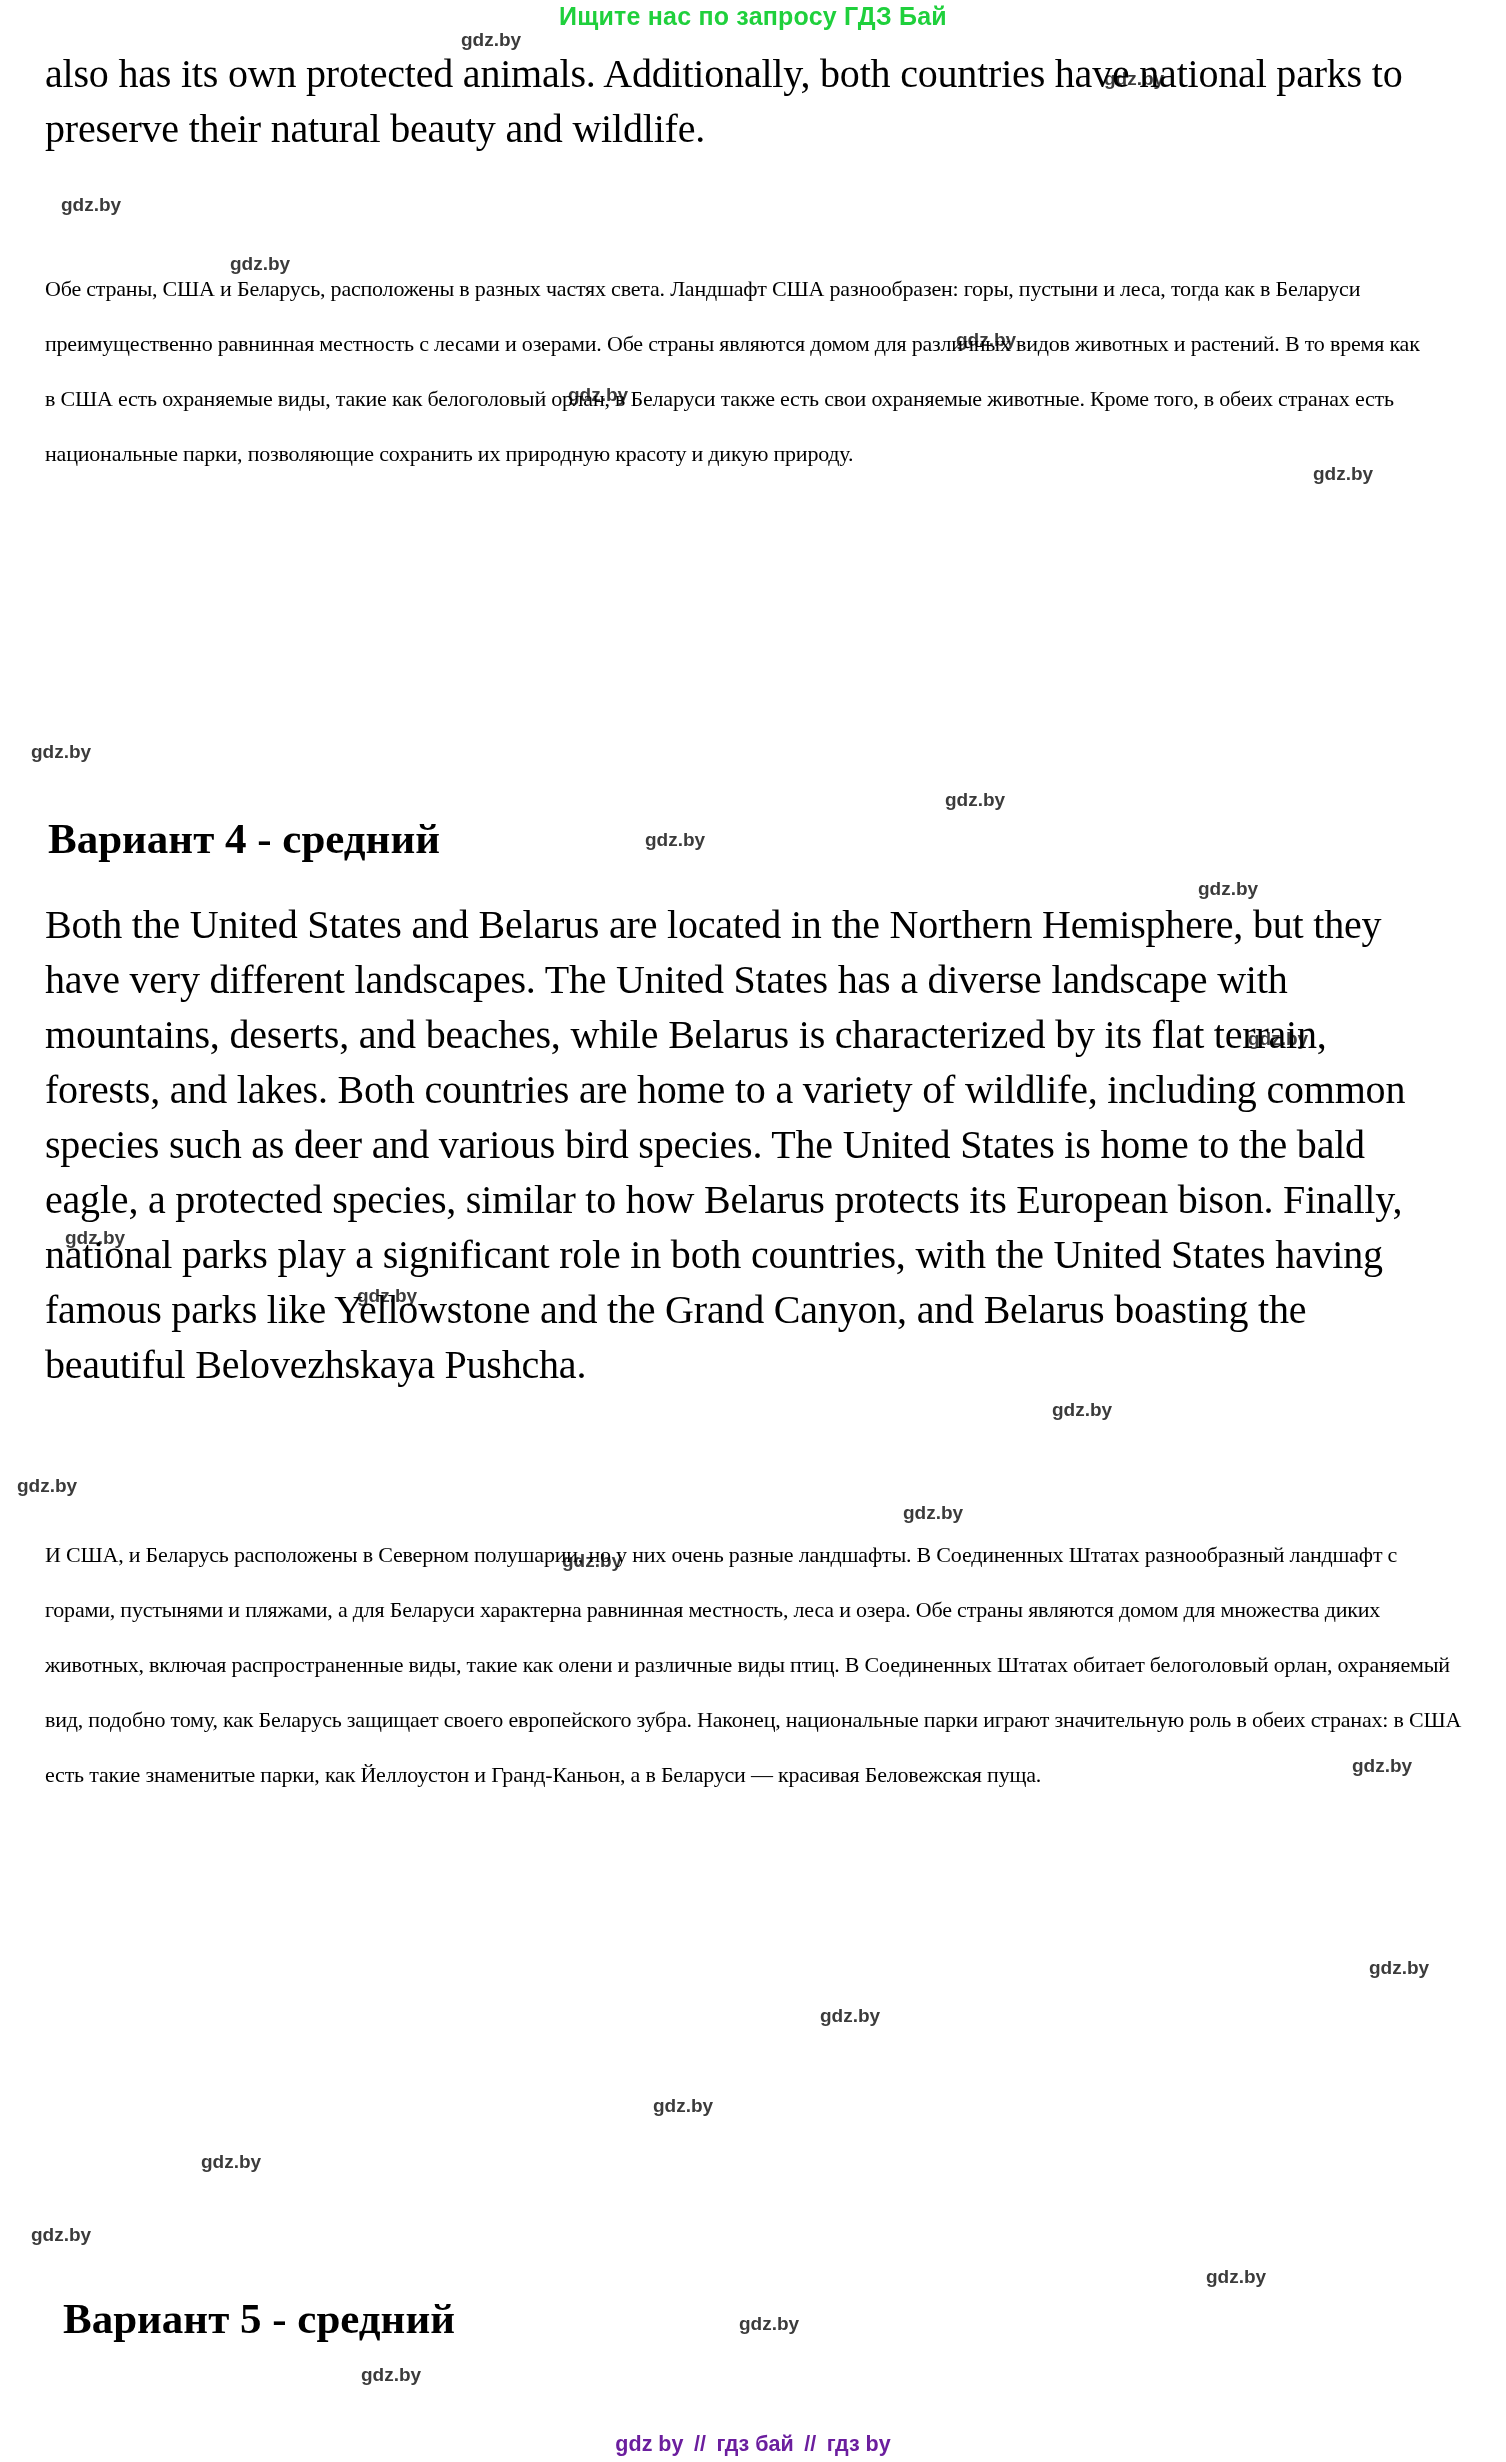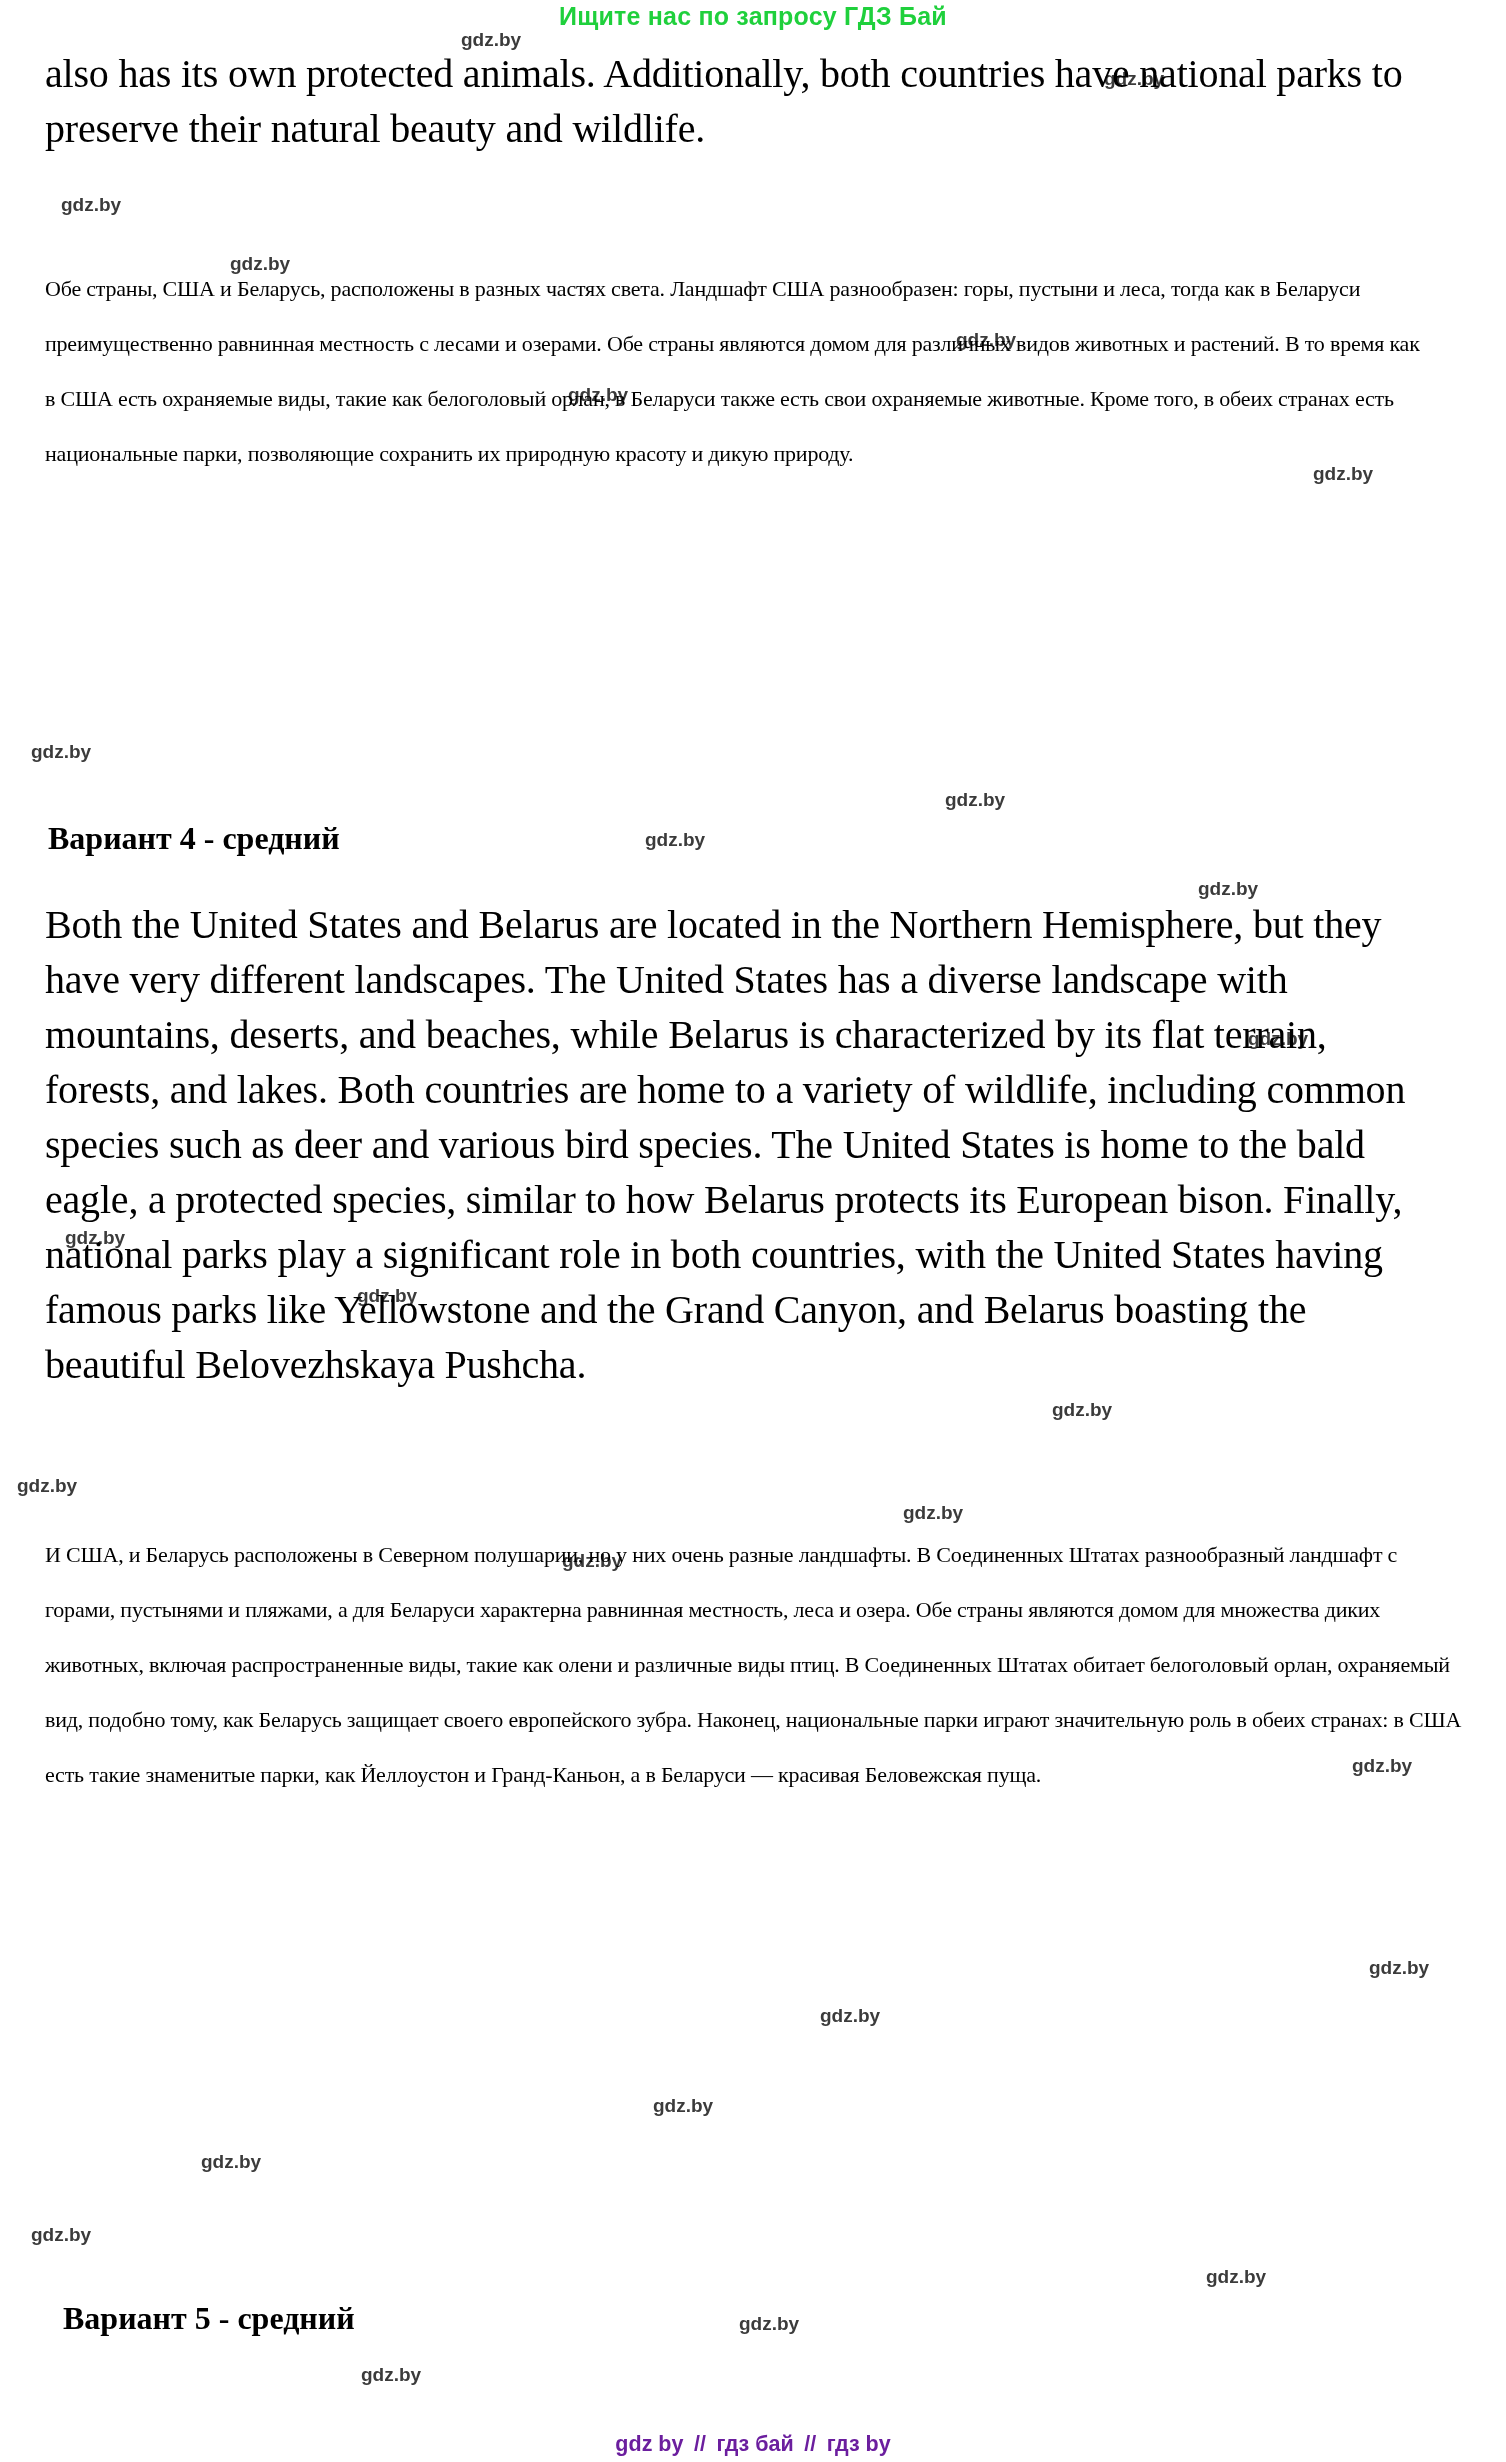--- a/index.html
+++ b/index.html
@@ -60,21 +60,21 @@
   }
   .ru {
     font-size: 22px;
     line-height: 55px;
     letter-spacing: -0.2px;
   }
   .variant {
     position: absolute;
     font-family: "Liberation Serif", "DejaVu Serif", serif;
     font-weight: 700;
-    font-size: 32px;
+    font-size: 43px;
     line-height: 45px;
     white-space: nowrap;
   }
 
   
   .footer {
     position: absolute;
     bottom: 4.6px;
     left: 0;
     width: 1506px;

